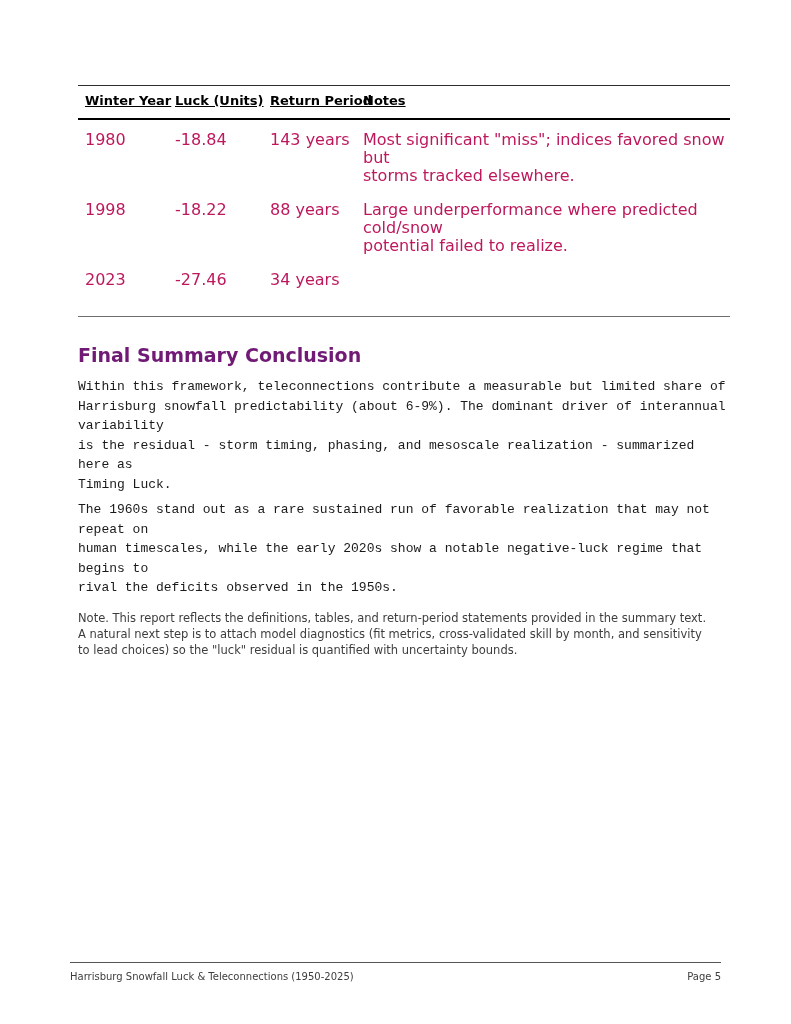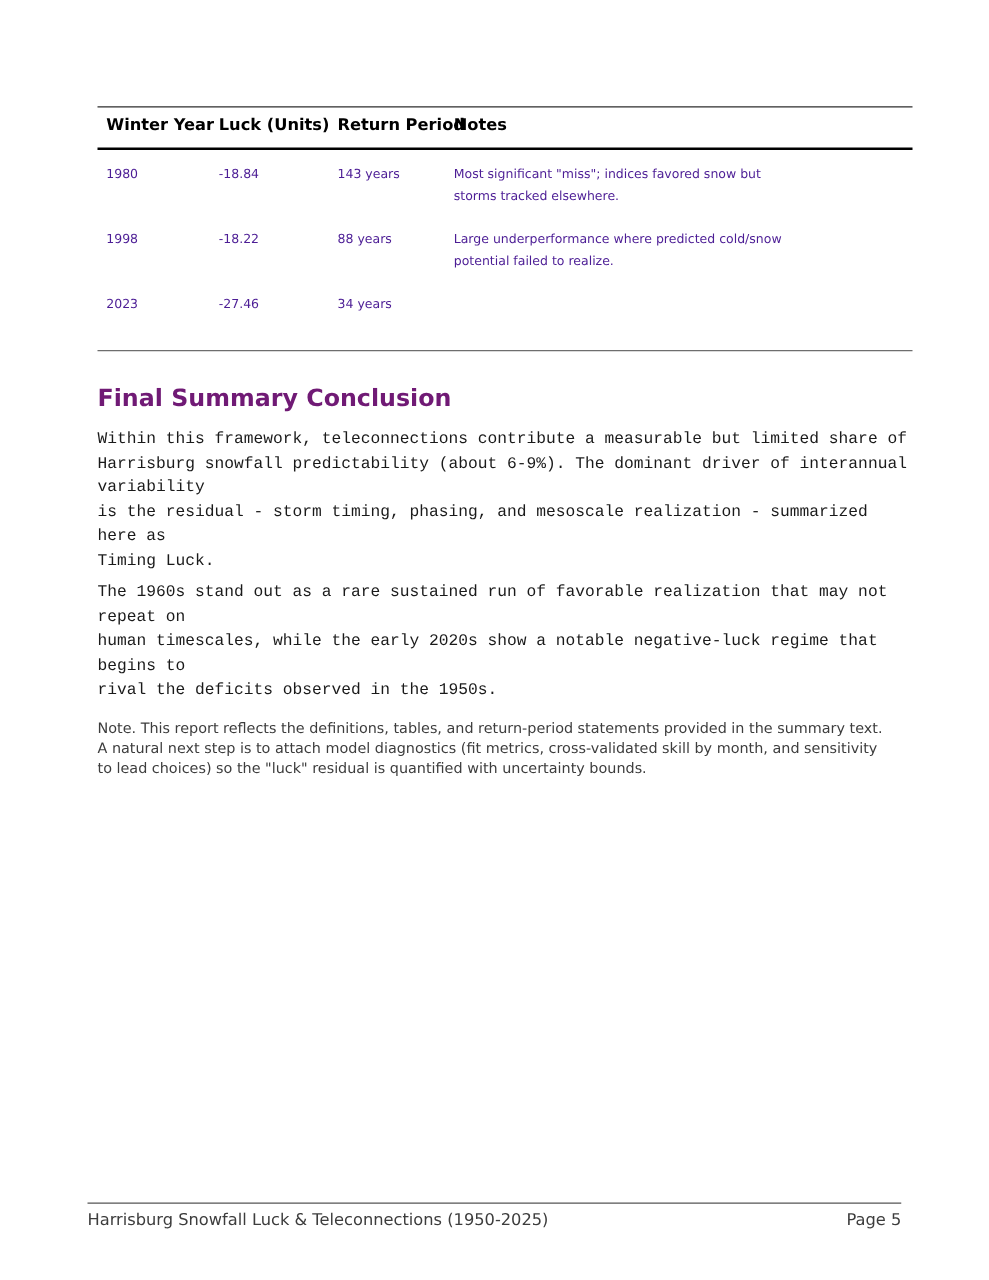--- a/index.html
+++ b/index.html
@@ -36,32 +36,33 @@
     border-bottom: 2px solid #000000;
     padding: 7px 0 9px;
   }
   .t-head .cell {
     font-size: 13px;
     line-height: 16px;
     font-weight: bold;
     color: #000000;
     white-space: nowrap;
     overflow: visible;
+    text-decoration: underline;
   }
   .t-body {
     padding: 11px 0;
   }
   .t-body .t-row {
     margin-bottom: 16px;
   }
   .cell {
     padding-left: 7px;
-    font-size: 10px;
+    font-size: 16px;
     line-height: 18px;
-    color: #4c1d95;
+    color: #be185d;
     white-space: pre-line;
   }
 
   
   .section-heading {
     font-size: 19px;
     line-height: 23px;
     font-weight: bold;
     color: #701a75;
     margin: 27px 0 10px 0;
@@ -85,21 +86,21 @@
   
   .page-footer {
     position: absolute;
     left: 70px;
     top: 962px;
     width: 651px;
     border-top: 1px solid #555555;
     padding-top: 7px;
     display: flex;
     justify-content: space-between;
-    font-size: 13px;
+    font-size: 10px;
     line-height: 14px;
     color: #3d3d3d;
   }
 </style>
 </head>
 <body>
 
 <div class="page">
   <div class="content">
 

